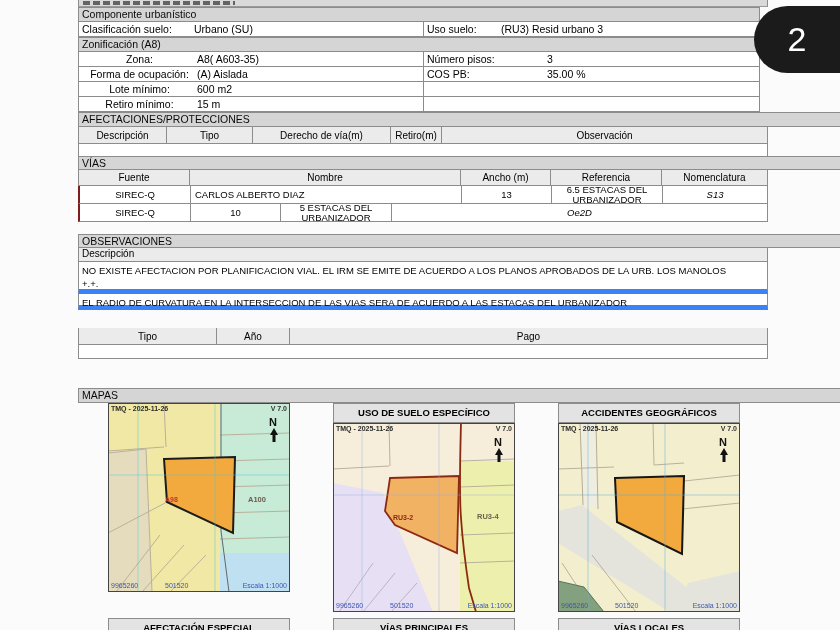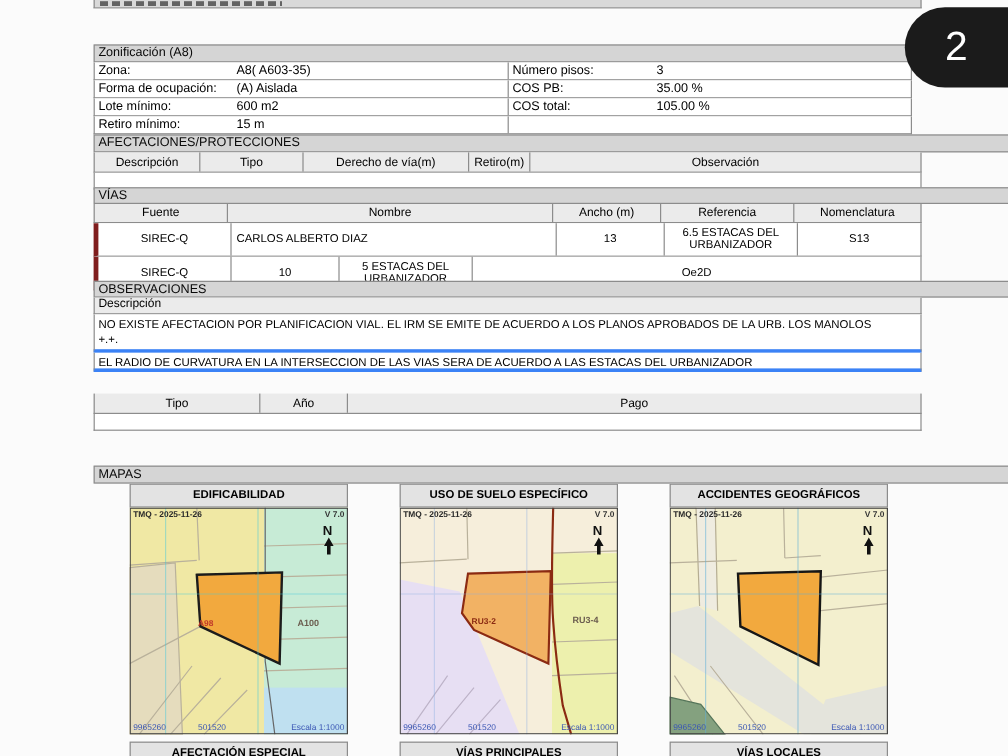--- a/index.html
+++ b/index.html
@@ -26,21 +26,21 @@
     background:repeating-linear-gradient(90deg,#3c3c3c 0 7px,rgba(0,0,0,0) 7px 10px);
   }
 
   .inforow {
     display:flex; height:15px; background:#fff; font-size:10.5px; width:682px;
     border-left:1px solid #8c8c8c; border-right:1px solid #8c8c8c; border-bottom:1px solid #8c8c8c;
   }
   .inforow .cell { display:flex; align-items:center; overflow:hidden; white-space:nowrap; }
   .cell.left  { width:345px; border-right:1px solid #8c8c8c; padding-left:3px; }
   .cell.right { flex:1; padding-left:3px; }
-  .lbl   { flex:0 0 115px; }
+  .lbl   { flex:0 0 115px;text-align:center; }
   .lbl-c { flex:0 0 112px; }
   .lbl-u { flex:0 0 74px; }
   .lbl-r { flex:0 0 120px; }
 
   .thead {
     display:flex; height:17px; background:#ebebeb; font-size:10px; width:690px;
     border-left:1px solid #8c8c8c; border-right:1px solid #8c8c8c; border-bottom:1px solid #8c8c8c;
   }
   .th {
     display:flex; align-items:center; justify-content:center; text-align:center;
@@ -50,37 +50,37 @@
   .emptyrow {
     height:14px; background:#fff; width:690px;
     border-left:1px solid #8c8c8c; border-right:1px solid #8c8c8c; border-bottom:1px solid #8c8c8c;
   }
 
   .a-desc{width:88px}.a-tipo{width:86px}.a-der{width:138px}.a-ret{width:51px}
   .v-fuente{width:111px}.v-nombre{width:271px}.v-ancho{width:90px}.v-ref{width:111px}
   .o-tipo{width:138px}.o-ano{width:73px}.o-tit{width:380px}
 
   .vrow {
-    display:flex; height:28px; background:#fff; font-size:9.5px; width:690px;
-    border-left:4px solid #7f1d1d; border-right:1px solid #8c8c8c; border-bottom:1px solid #8c8c8c;
+    display:flex; height:18px; background:#fff; font-size:9.5px; width:690px;
+    border-left:2px solid #7f1d1d; border-right:1px solid #8c8c8c; border-bottom:1px solid #8c8c8c;
   }
   .vrow .td {
     display:flex; align-items:center; justify-content:center; text-align:center;
     border-right:1px solid #8c8c8c; line-height:10px; padding:0 2px;
   }
-  .vrow .td:last-child { border-right:none; flex:1; }
+  .vrow .td:last-child { border-right:none; flex:1;font-style:italic; }
   .vrow .td.al { justify-content:flex-start; text-align:left; padding-left:4px; }
 
   .subhead {
     height:14px; line-height:12px; background:#ebebeb; font-size:10px; padding:0 3px; width:690px;
     border-left:1px solid #8c8c8c; border-right:1px solid #8c8c8c; border-bottom:1px solid #8c8c8c;
   }
   .obscell {
     background:#fff; font-size:9.5px; padding:2px 3px; width:690px; line-height:13px;
-    border-left:1px solid #8c8c8c; border-right:1px solid #8c8c8c; border-bottom:3px solid #3b82f6;
+    border-left:1px solid #8c8c8c; border-right:1px solid #8c8c8c; border-bottom:5px solid #3b82f6;
   }
   .obscell.h32 { height:32px; }
   .obscell.h16 { height:16px; }
 
   .map-panel { position:absolute; width:182px; top:0; }
   .map-title {
     height:20px; line-height:18px; text-align:center; font-size:9.5px; font-weight:bold;
     background:#e3e3e3; border:1px solid #8c8c8c; width:182px;
   }
   .map-canvas { display:block; width:182px; height:189px; }
@@ -111,20 +111,33 @@
 </style>
 </head>
 <body>
 
 <div class="doc">
 
   <div class="clip-row">
     <div class="sliver"></div>
   </div>
 
+  <section class="sec" style="top:7px">
+    <div class="secbar w682">Componente urbanístico</div>
+    <div class="inforow">
+      <div class="cell left">
+        <span class="lbl-c">Clasificación suelo:</span>
+        <span>Urbano (SU)</span>
+      </div>
+      <div class="cell right">
+        <span class="lbl-u">Uso suelo:</span>
+        <span>(RU3) Resid urbano 3</span>
+      </div>
+    </div>
+  </section>
 
   <section class="sec" style="top:37px">
     <div class="secbar w682">Zonificación (A8)</div>
 
     <div class="inforow">
       <div class="cell left">
         <span class="lbl">Zona:</span>
         <span>A8( A603-35)</span>
       </div>
       <div class="cell right">
@@ -139,24 +152,20 @@
       </div>
       <div class="cell right">
         <span class="lbl-r">COS PB:</span>
         <span>35.00 %</span>
       </div>
     </div>
     <div class="inforow">
       <div class="cell left">
         <span class="lbl">Lote mínimo:</span>
         <span>600 m2</span>
-      </div>
-      <div class="cell right">
-        <span class="lbl-r">COS total:</span>
-        <span>105.00 %</span>
       </div>
     </div>
     <div class="inforow">
       <div class="cell left">
         <span class="lbl">Retiro mínimo:</span>
         <span>15 m</span>
       </div>
       <div class="cell right">
         <span class="lbl-r"></span>
         <span></span>
@@ -221,21 +230,20 @@
     <div class="emptyrow"></div>
   </section>
 
   <section class="sec" style="top:388px">
     <div class="secbar">MAPAS</div>
   </section>
 
   <section class="sec" style="top:403px; height:209px">
 
     <div class="map-panel p1">
-      <div class="map-title">EDIFICABILIDAD</div>
       <svg class="map-canvas" viewBox="0 0 182 189">
         <rect x="0" y="0" width="182" height="189" fill="#f0e8a4"></rect>
         <rect x="112" y="0" width="70" height="189" fill="#c7ebd6"></rect>
         <rect x="112" y="150" width="70" height="39" fill="#bfe0f0"></rect>
         <polygon points="0,50 38,46 44,189 0,189" fill="#e5dcbd" stroke="#b9b19b" stroke-width="1"></polygon>
         <path class="parcel-line" d="M0,48 L56,44 M56,0 L58,44 M0,130 L59,99 M8,189 L52,132 M34,189 L76,142 M62,189 L98,152"></path>
         <path class="parcel-line" d="M112,32 L182,30 M112,58 L182,56 M112,84 L182,82 M112,110 L182,108 M112,136 L182,134"></path>
         <polyline points="113,0 113,128 117,158 121,189" fill="none" stroke="#666" stroke-width="1"></polyline>
         <polygon points="56,56 127,54 125,130 59,99" stroke="#1c1c1c" stroke-width="2" fill="#f2a93e"></polygon>
         <path class="gridline" d="M30,0 V189 M107,0 V189 M0,72 H182" stroke="#45c8dc" opacity="0.45"></path>

